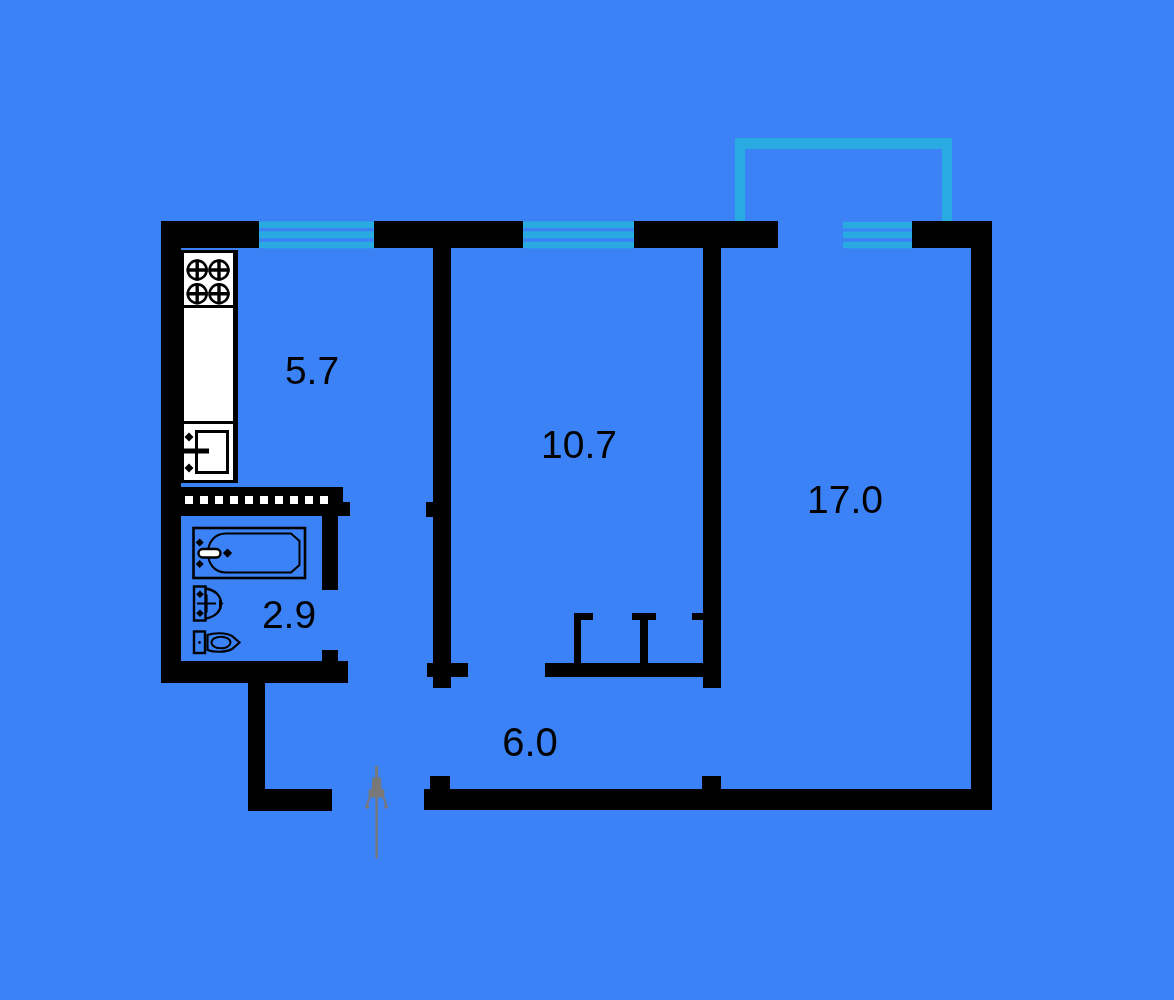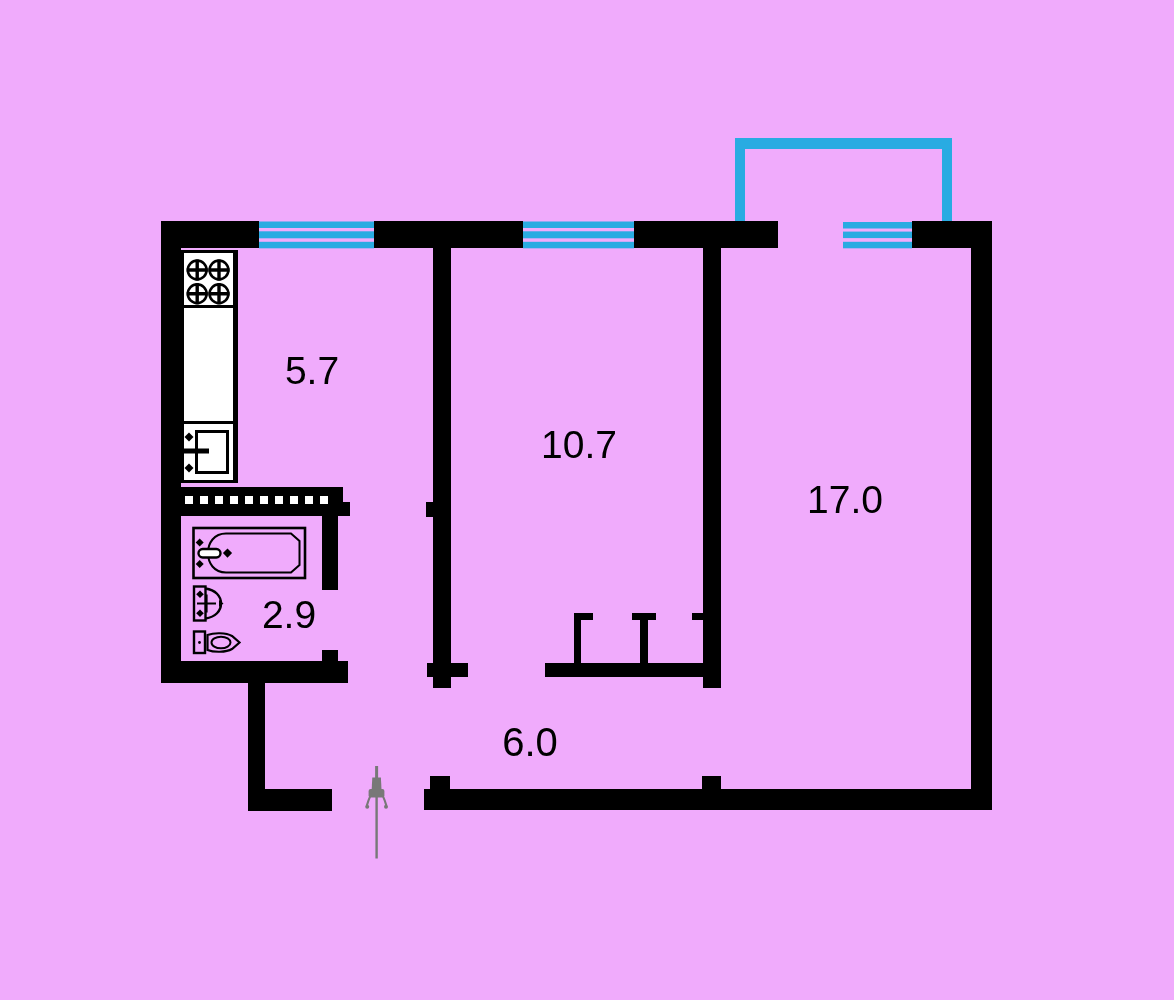--- a/index.html
+++ b/index.html
@@ -1,16 +1,16 @@
 <!DOCTYPE html>
 <html><head>
 <meta charset="utf-8">
 <style>
   html,body{margin:0;padding:0;background:#fff;}
-  #c{position:relative;width:1174px;height:1000px;background:#f0abfc;overflow:hidden;}
+  #c{position:relative;width:1174px;height:1000px;background:#3b82f6;overflow:hidden;}
   svg{position:absolute;left:0;top:0;}
   text{font-family:"Liberation Sans",sans-serif;fill:#000;}
 </style>
 </head>
 <body>
 <div id="c">
 <svg width="1174" height="1000" viewBox="0 0 1174 1000">
 
   <g fill="#000">
 

